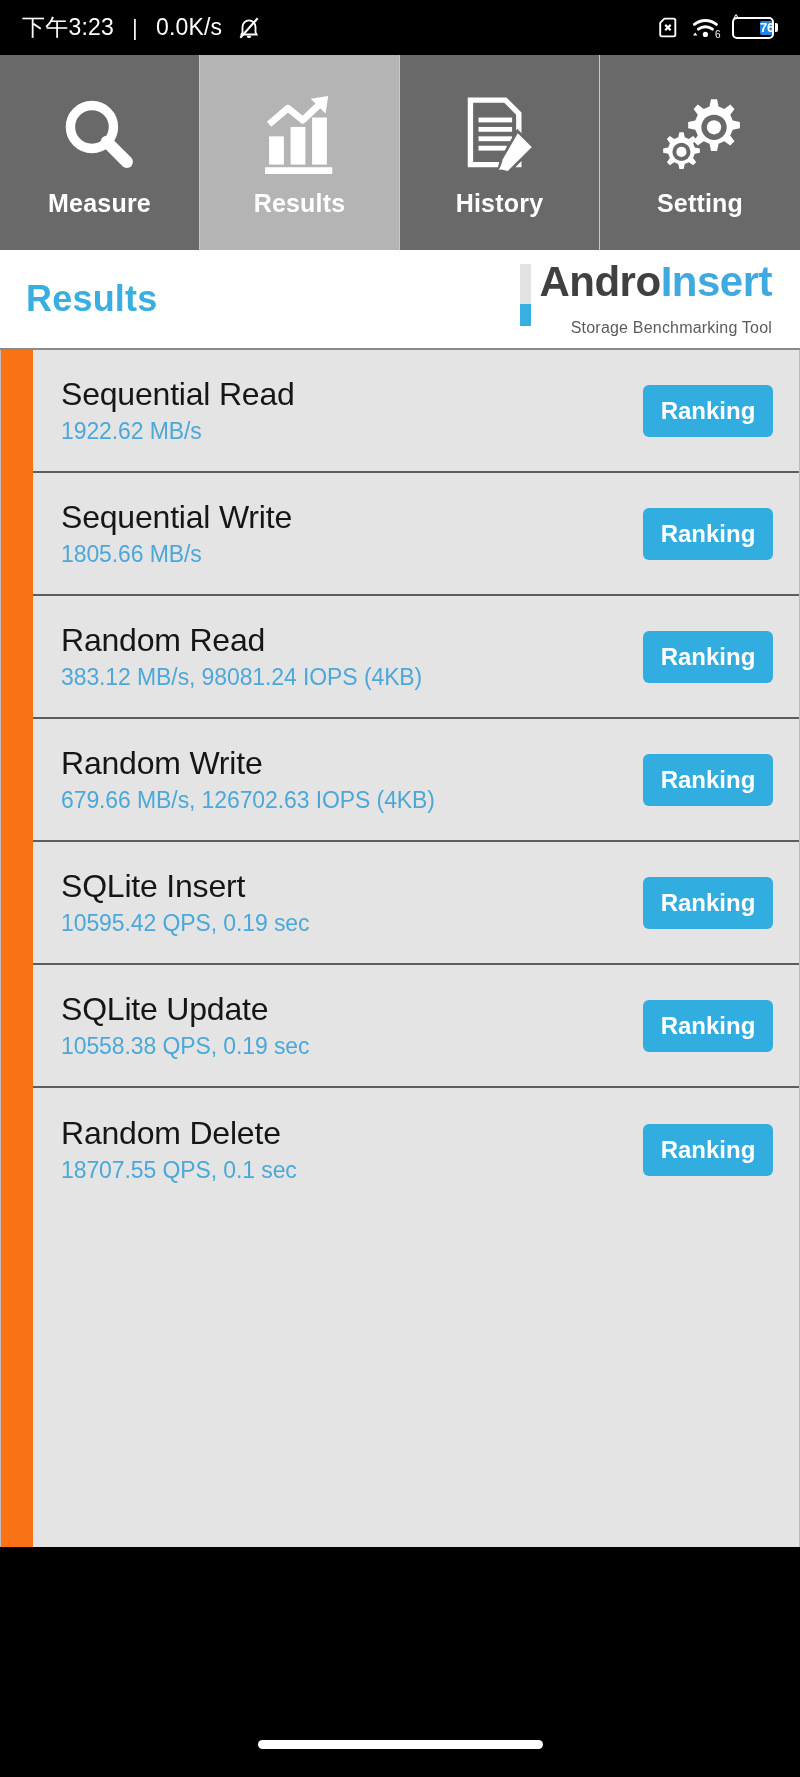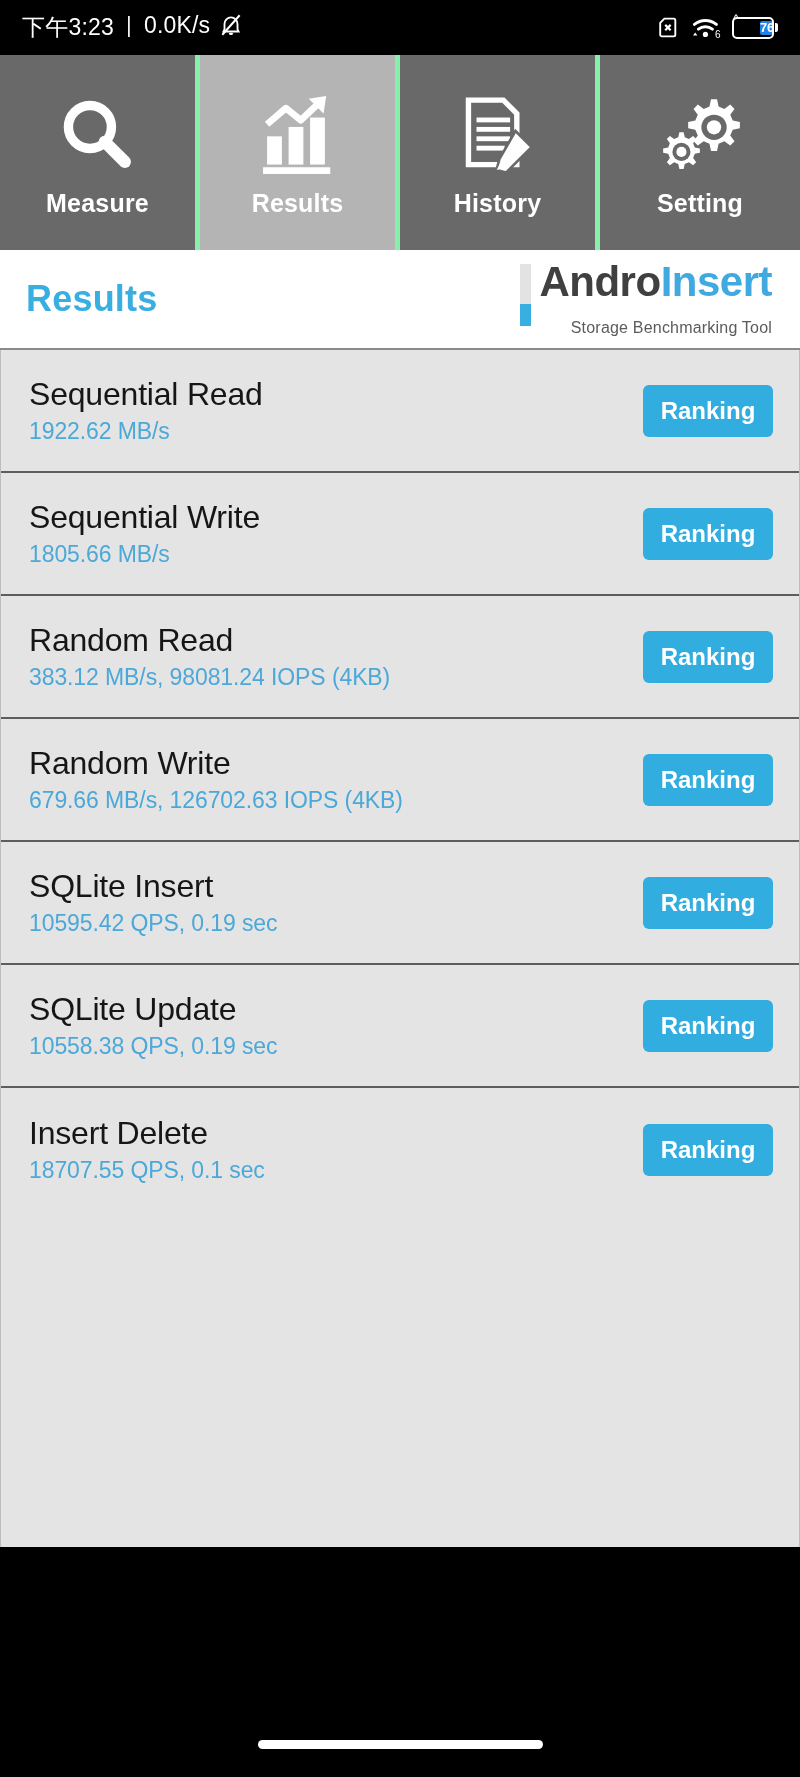--- a/index.html
+++ b/index.html
@@ -11,21 +11,21 @@
   }
   #screen { position:relative; width:800px; height:1777px; background:#000; }
 
   
   .statusbar {
     position:absolute; left:0; top:0; width:800px; height:55px;
     background:#000; color:#fff;
     display:flex; align-items:center; justify-content:space-between;
     padding:0 22px;
   }
-  .sb-left { display:flex; gap:4px; font-size:23px; letter-spacing:0.2px; white-space:nowrap; }
+  .sb-left { display:flex; align-items:center; gap:10px; font-size:23px; letter-spacing:0.2px; white-space:nowrap; }
   .sb-clock { font-size:23px; }
   .sb-sep { margin:0 8px; font-size:22px; opacity:.95; }
   .sb-speed { font-size:23px; }
   .sb-right { display:flex; align-items:center; gap:11px; }
   .icon-svg { display:block; }
 
   
   .battery { position:relative; display:flex; align-items:center; }
   .batt-body {
     width:42px; height:22px; border:2px solid #fff; border-radius:5px;
@@ -43,21 +43,21 @@
 
   
   .tabbar {
     position:absolute; left:0; top:55px; width:800px; height:195px;
     display:flex; background:#696969;
   }
   .tab {
     width:200px; height:195px;
     display:flex; flex-direction:column; align-items:center; justify-content:center;
     background:#696969; color:#fff;
-    border-right:5px solid #86efac;
+    border-right:1px solid #86efac;
   }
   .tab:last-child { border-right:none; }
   .tab.active { background:#b4b4b4; }
   .tab-icon { height:96px; display:flex; align-items:center; justify-content:center; }
   .tab-label { font-size:25px; font-weight:bold; margin-top:6px; letter-spacing:0.2px; }
 
   
   .header {
     position:absolute; left:0; top:250px; width:800px; height:100px;
     background:#fff; display:flex; align-items:center; justify-content:space-between;
@@ -72,21 +72,21 @@
   .logo-text { display:flex; flex-direction:column; align-items:flex-end; }
   .logo-main { font-size:42px; font-weight:bold; line-height:0.98; letter-spacing:-0.5px; }
   .logo-andro { color:#404040; }
   .logo-bench { color:#3fa9e0; }
   .logo-sub { font-size:16px; color:#5b5b5b; margin-top:17px; letter-spacing:0.2px; }
 
   
   .list {
     position:absolute; left:0; top:350px; width:800px; height:1197px;
     background:#f97316;
-    border-left:1px solid #bdbdbd; border-right:1px solid #bdbdbd;
+    border-left:1px solid #bdbdbd; border-right:1px solid #bdbdbd;padding-left:32px;
   }
   .row {
     height:123px; width:100%;
     display:flex; align-items:center; justify-content:space-between;
     padding:0 26px 0 28px;
     border-bottom:2px solid #5d5d5d;
     background:#e4e4e4;
   }
   .row-text { display:flex; flex-direction:column; justify-content:center; }
   .row-title { font-size:32px; color:#161616; line-height:1.18; letter-spacing:-0.2px; }
@@ -274,21 +274,21 @@
     <div class="row">
       <span class="row-text">
         <span class="row-title">SQLite Update</span>
         <span class="row-value">10558.38 QPS, 0.19 sec</span>
       </span>
       <button class="ranking-btn">Ranking</button>
     </div>
 
     <div class="row" style="border-bottom:none;">
       <span class="row-text">
-        <span class="row-title">Insert Delete</span>
+        <span class="row-title">Random Delete</span>
         <span class="row-value">18707.55 QPS, 0.1 sec</span>
       </span>
       <button class="ranking-btn">Ranking</button>
     </div>
 
     <div class="list-filler" style="height:336px;"></div>
   </div>
 
   <div class="navbar">
     <div class="gesture-bar"></div>

